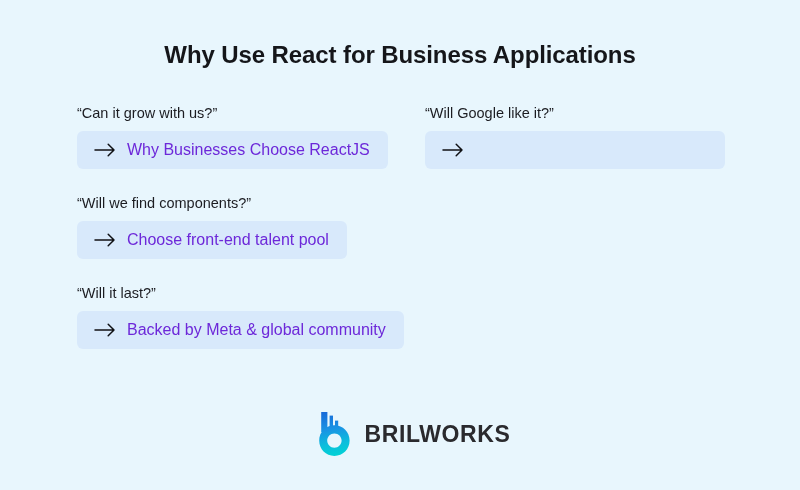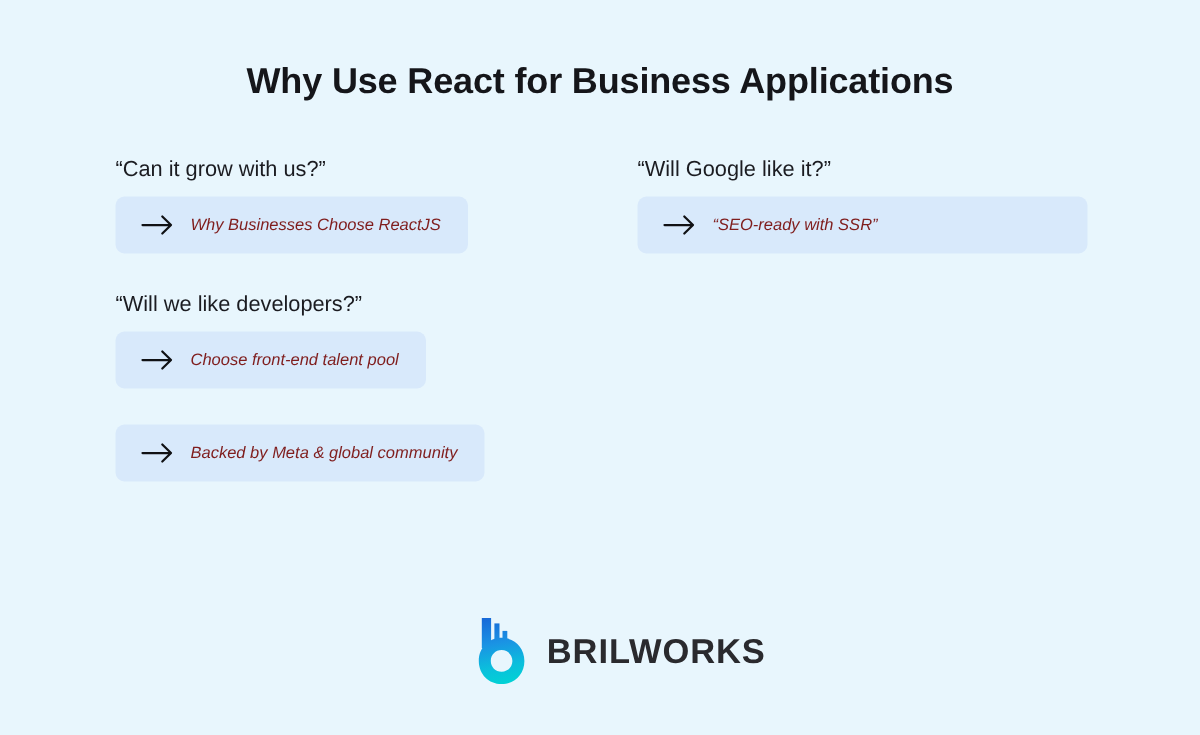--- a/index.html
+++ b/index.html
@@ -102,25 +102,24 @@
     height: 14px;
     margin-right: 11px;
     display: inline-block;
     color: #101114;
   }
   .chip-arrow svg {
     display: block;
   }
 
   .chip-text {
-    font-size: 11px;
+    font-size: 16px;
     font-weight: 400;
-    color: #7f1d1d;
+    color: #6d28d9;
     line-height: 20px;
-    font-style: italic;
   }
 
   
   .logo {
     position: absolute;
     left: 0;
     top: 410px;
     width: 800px;
     display: flex;
     flex-direction: row;
@@ -159,32 +158,33 @@
           <span class="chip-arrow">
             <svg width="22" height="14" viewBox="0 0 22 14" fill="none" xmlns="http://www.w3.org/2000/svg">
               <path d="M1 7H20M20 7L14.2 1.3M20 7L14.2 12.7" stroke="currentColor" stroke-width="1.5" stroke-linecap="round" stroke-linejoin="round"></path>
             </svg>
           </span>
           <span class="chip-text">Why Businesses Choose ReactJS</span>
         </div>
       </div>
 
       <div class="qa-item">
-        <div class="question">“Will we like developers?”</div>
+        <div class="question">“Will we find components?”</div>
         <div class="chip">
           <span class="chip-arrow">
             <svg width="22" height="14" viewBox="0 0 22 14" fill="none" xmlns="http://www.w3.org/2000/svg">
               <path d="M1 7H20M20 7L14.2 1.3M20 7L14.2 12.7" stroke="currentColor" stroke-width="1.5" stroke-linecap="round" stroke-linejoin="round"></path>
             </svg>
           </span>
           <span class="chip-text">Choose front-end talent pool</span>
         </div>
       </div>
 
       <div class="qa-item">
+        <div class="question">“Will it last?”</div>
         <div class="chip">
           <span class="chip-arrow">
             <svg width="22" height="14" viewBox="0 0 22 14" fill="none" xmlns="http://www.w3.org/2000/svg">
               <path d="M1 7H20M20 7L14.2 1.3M20 7L14.2 12.7" stroke="currentColor" stroke-width="1.5" stroke-linecap="round" stroke-linejoin="round"></path>
             </svg>
           </span>
           <span class="chip-text">Backed by Meta &amp; global community</span>
         </div>
       </div>
 
@@ -193,21 +193,20 @@
     <div class="column column-right">
 
       <div class="qa-item">
         <div class="question">“Will Google like it?”</div>
         <div class="chip">
           <span class="chip-arrow">
             <svg width="22" height="14" viewBox="0 0 22 14" fill="none" xmlns="http://www.w3.org/2000/svg">
               <path d="M1 7H20M20 7L14.2 1.3M20 7L14.2 12.7" stroke="currentColor" stroke-width="1.5" stroke-linecap="round" stroke-linejoin="round"></path>
             </svg>
           </span>
-          <span class="chip-text">“SEO-ready with SSR”</span>
         </div>
       </div>
 
 
     </div>
 
   </div>
 
   <div class="logo">
     <span class="logo-mark">

